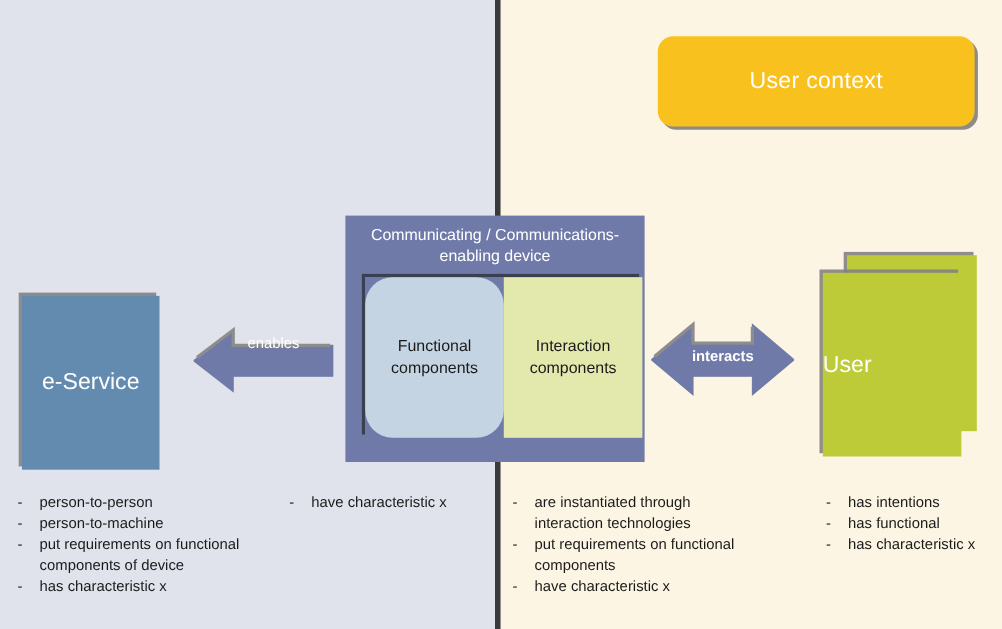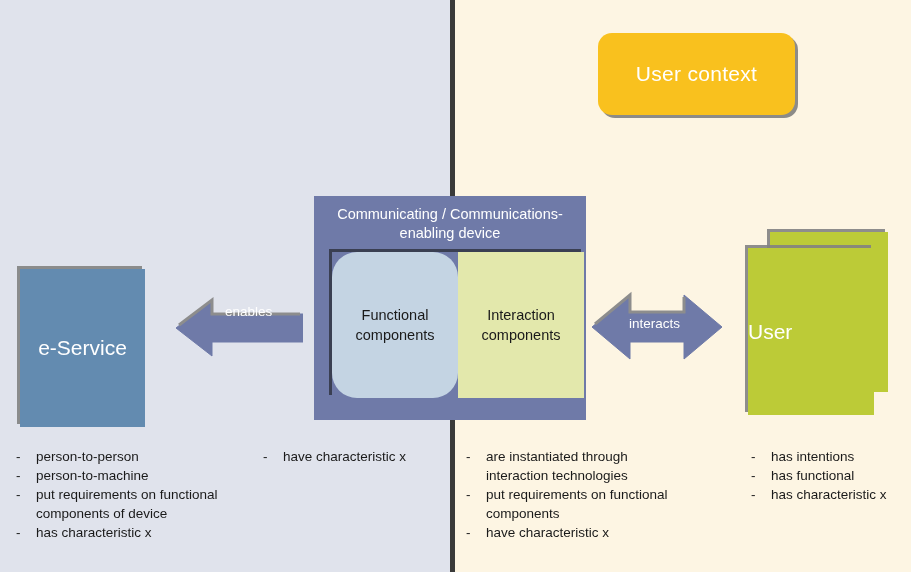--- a/index.html
+++ b/index.html
@@ -47,21 +47,21 @@
     font-size: 21px;
     letter-spacing: .3px;
   }
   #service-context-box {
     left: 42px; top: 33px;
     width: 243px; height: 82px;
     background: #6f7aa8;
   }
   #user-context-box {
     left: 598px; top: 33px;
-    width: 197px; height: 82px;
+    width: 288px; height: 82px;
     background: #f9c11e;
   }
 
   
   #eservice-box {
     position: absolute;
     left: 20px; top: 269px;
     width: 125px; height: 158px;
     background: #638bb0;
     box-shadow: -3px -3px 0 rgba(130,130,130,0.9);
@@ -144,21 +144,21 @@
     left: 592px; top: 291px;
     width: 130px; height: 72px;
   }
   .arrow-label {
     position: absolute;
     color: #ffffff;
     font-size: 13.5px;
     white-space: nowrap;
   }
   #enables-label { left: 225px; top: 304px; }
-  #interacts-label { left: 629px; top: 316px; }
+  #interacts-label { left: 629px; top: 316px; font-weight: bold; }
 
   
   .bullet-list {
     position: absolute;
     font-size: 13.5px;
     line-height: 19px;
     color: #1a1a1a;
   }
   .bullet-row {
     display: flex;

